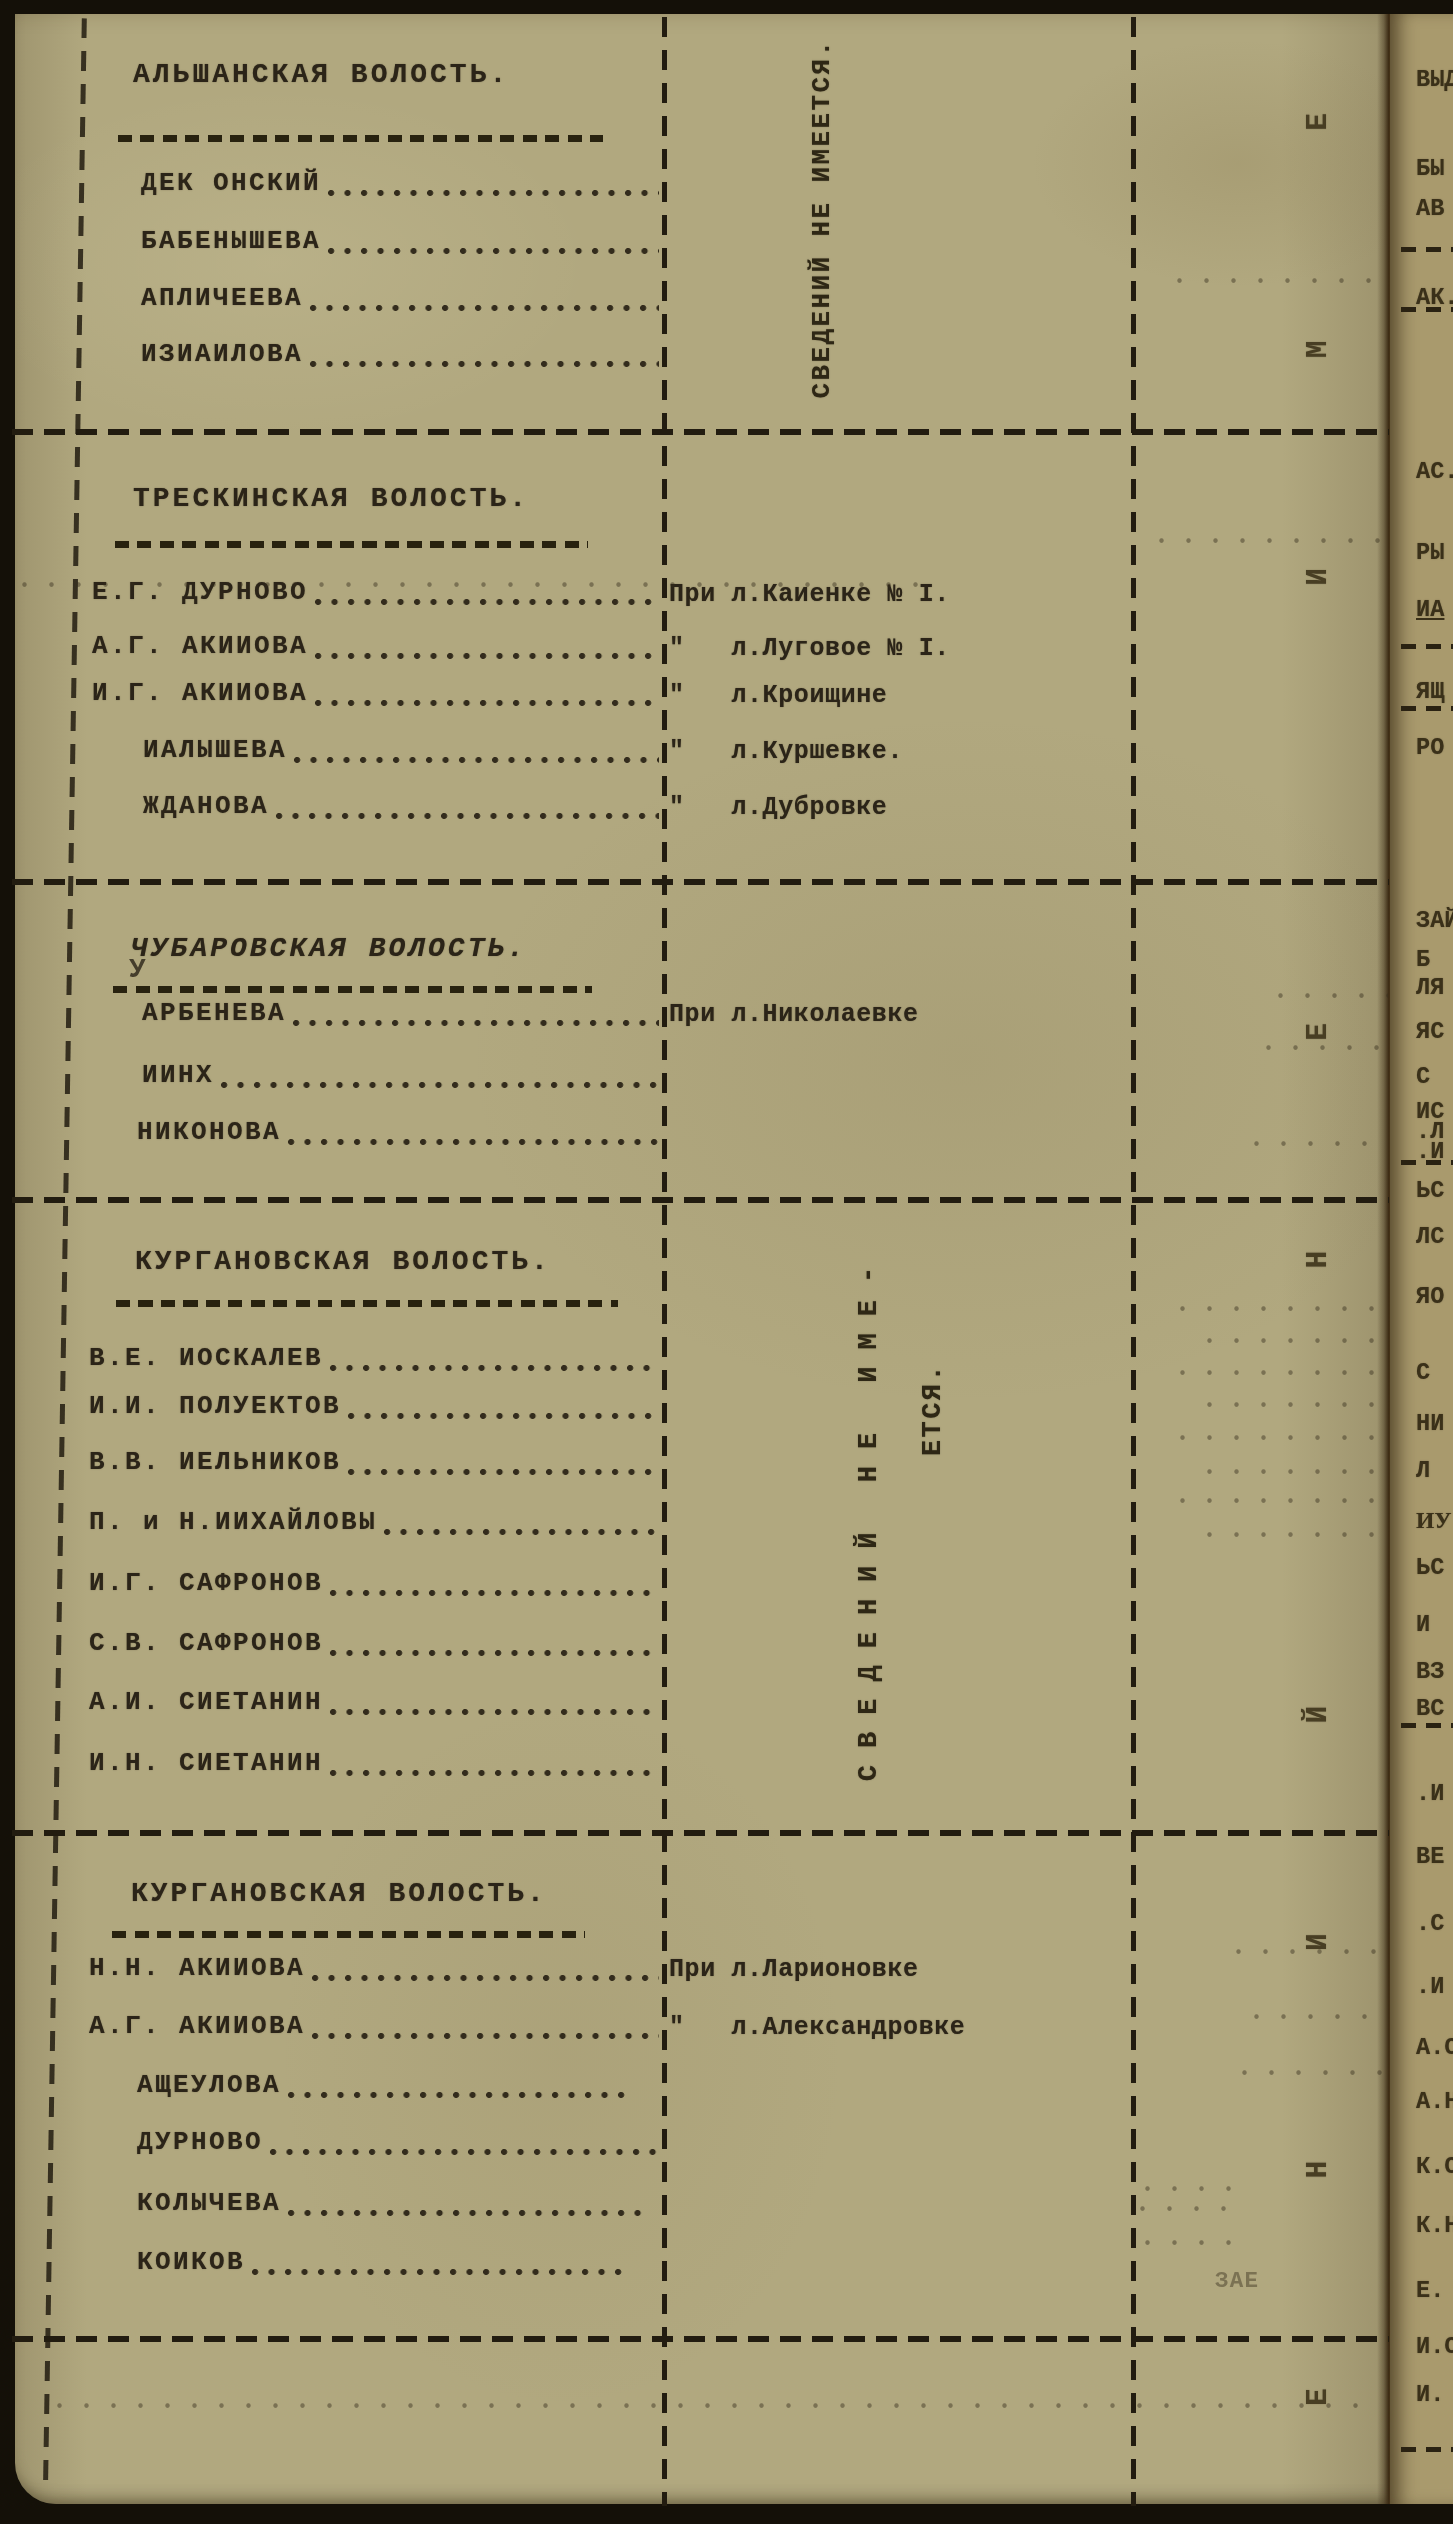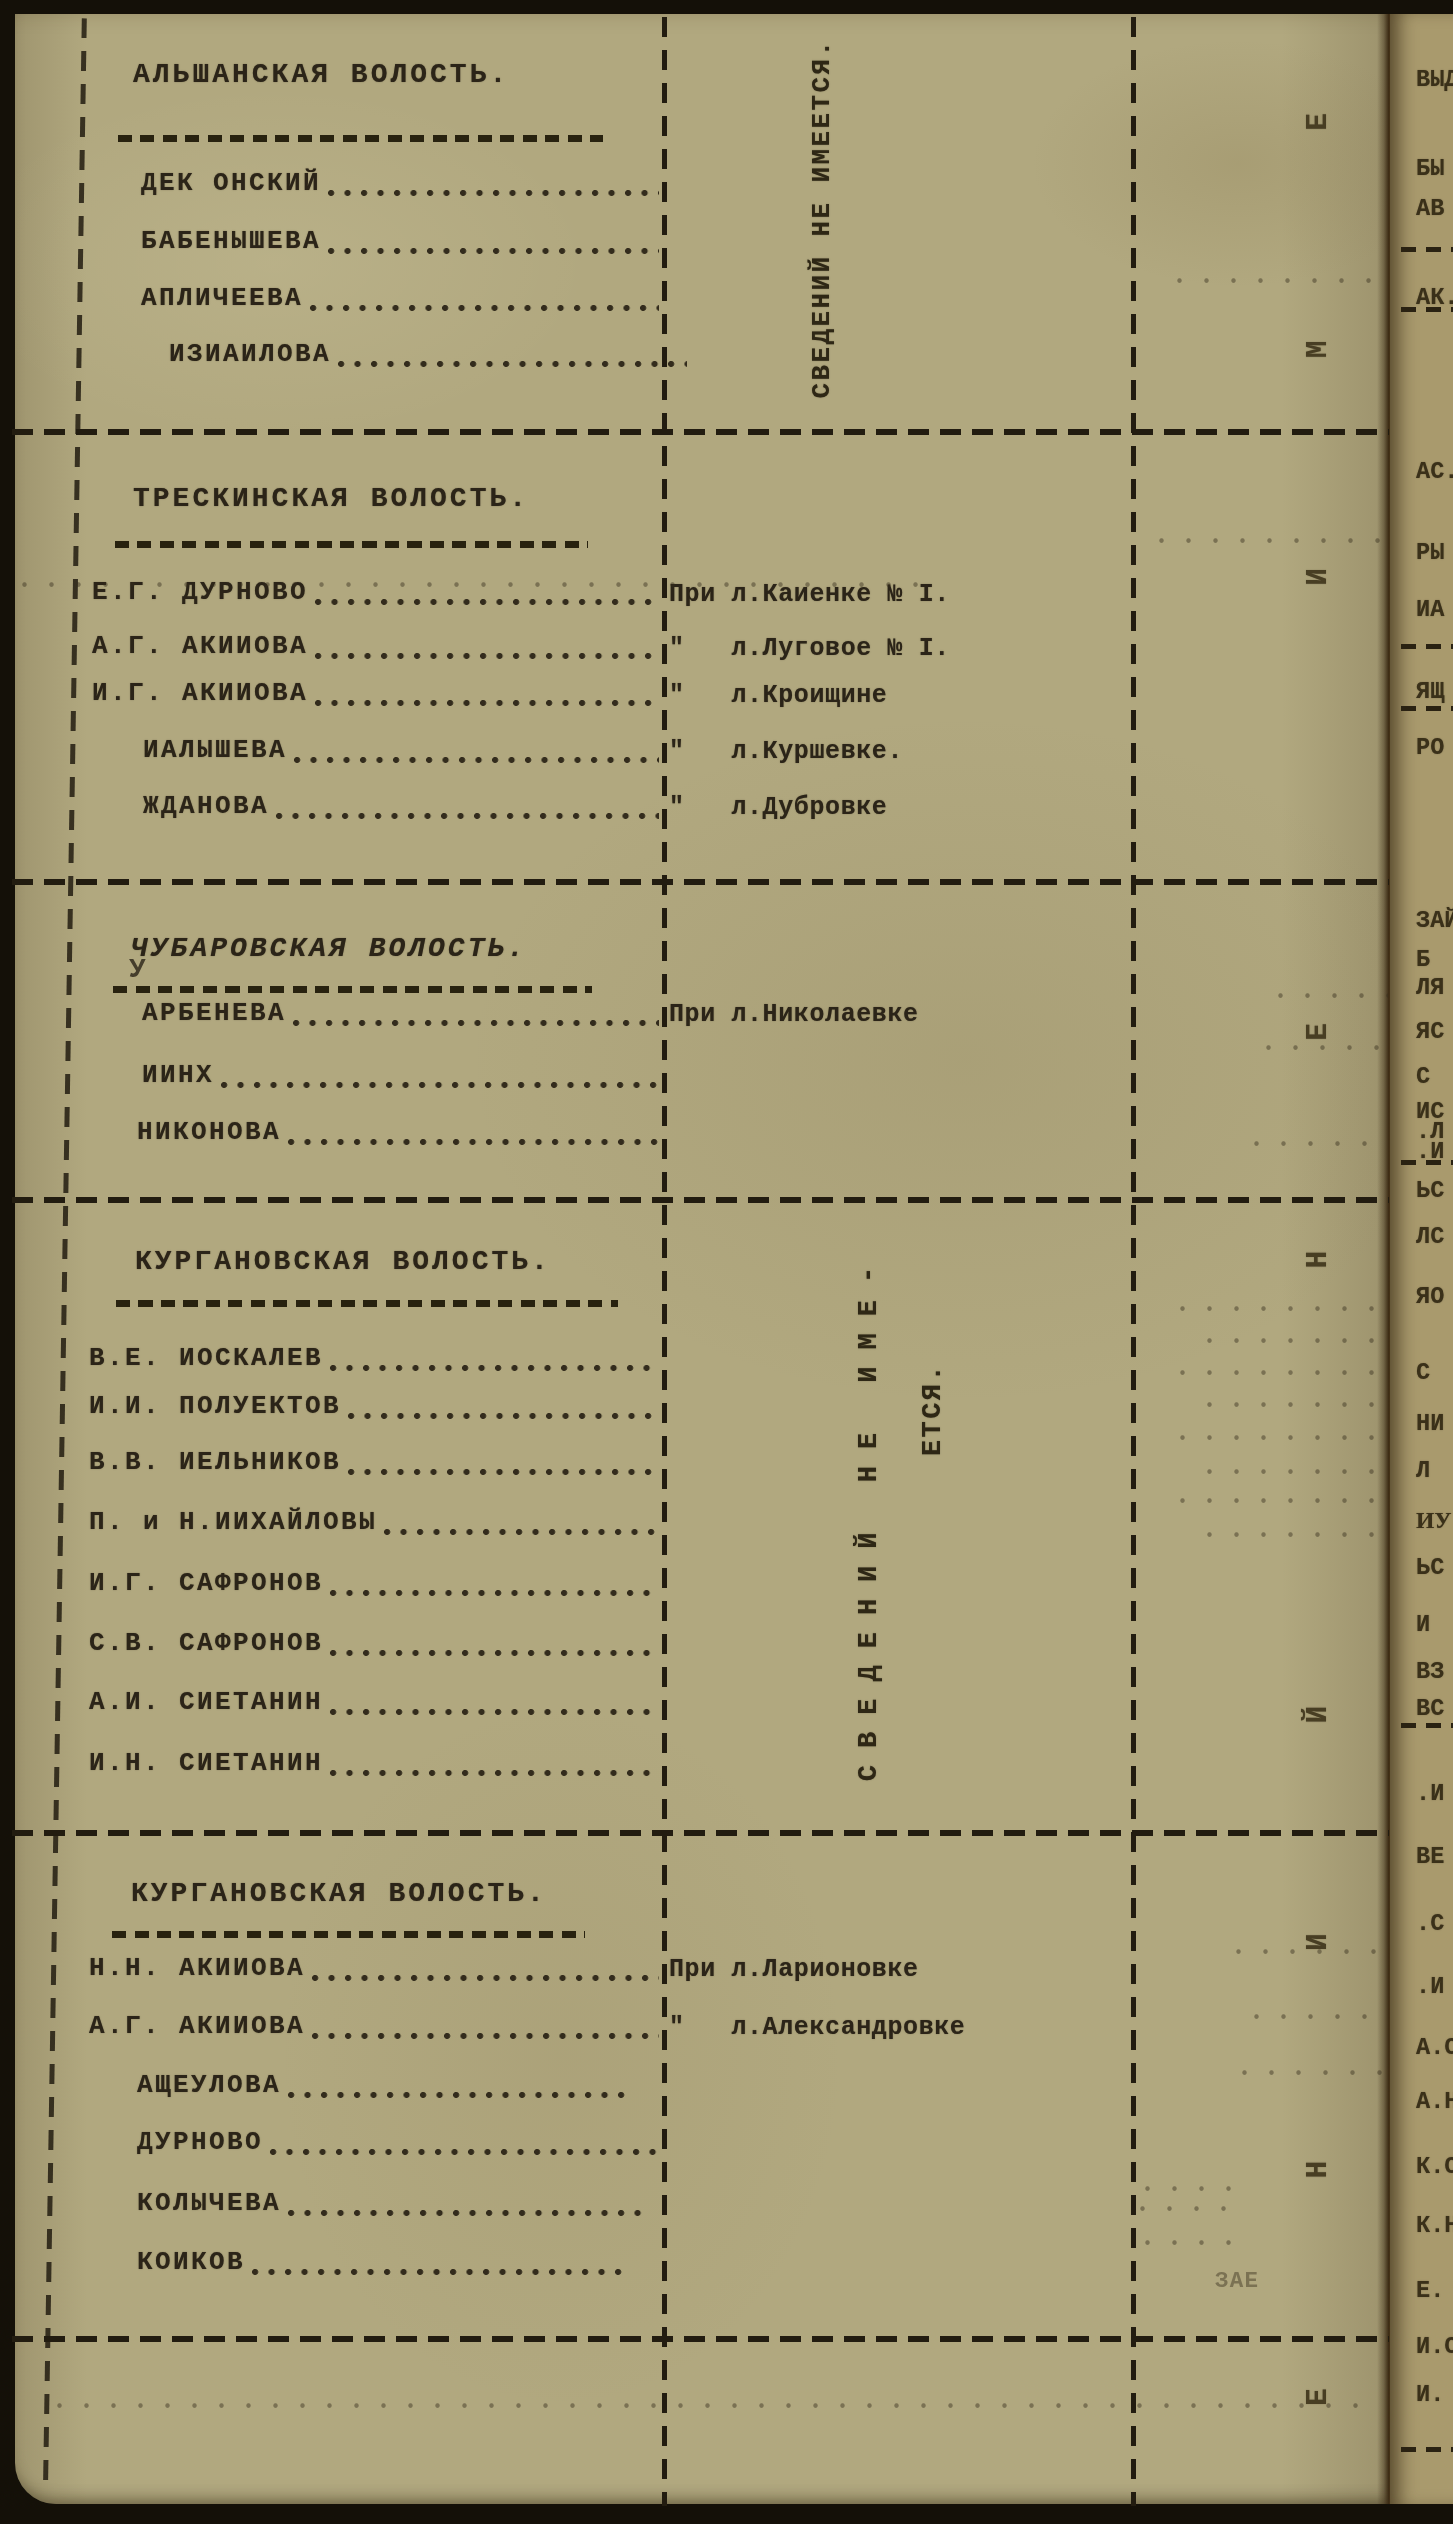--- a/index.html
+++ b/index.html
@@ -90,21 +90,21 @@
         <span class="leader"></span>
     </div>
     <div class="row" style="left:141px;top:226px;width:520px;">
       <span class="nm">БАБЕНЫШЕВА</span>
         <span class="leader"></span>
     </div>
     <div class="row" style="left:141px;top:283px;width:520px;">
       <span class="nm">АПЛИЧЕЕВА</span>
         <span class="leader"></span>
     </div>
-    <div class="row" style="left:141px;top:339px;width:520px;margin-left:28px;">
+    <div class="row" style="left:141px;top:339px;width:520px;">
       <span class="nm">ИЗИАИЛОВА</span>
         <span class="leader"></span>
     </div>
   </div>
 
   <div>
     <div class="txt heading" style="left:133px;top:483px;">ТРЕСКИНСКАЯ ВОЛОСТЬ.</div>
     <div class="underline" style="left:115px;top:541px;width:473px;"></div>
     <div class="row" style="left:92px;top:577px;width:569px;">
       <span class="nm">Е.Г. ДУРНОВО</span>
@@ -227,21 +227,21 @@
 
   <div class="ghost" style="left:1215px;top:2268px;">ЗАЕ</div>
 
   <div id="artifacts">
       <span class="frag" style="top: 66px;">ВЫД</span>
       <span class="frag" style="top: 155px;">БЫ</span>
       <span class="frag" style="top: 195px;">АВ</span>
       <span class="frag" style="top: 284px;">АК.</span>
       <span class="frag" style="top: 458px;">АС.</span>
       <span class="frag" style="top: 539px;">РЫ</span>
-      <span class="frag" style="top: 596px;">ИА</span>
+      <span class="frag" style="top: 596px; text-decoration: underline;">ИА</span>
       <span class="frag" style="top: 678px; text-align: right;">ЯЩ</span>
       <span class="frag" style="top: 734px;">РО</span>
       <span class="frag" style="top: 907px;">ЗАЙ</span>
       <span class="frag" style="top: 946px;">Б</span>
       <span class="frag" style="top: 974px;">ЛЯ</span>
       <span class="frag" style="top: 1018px;">ЯС</span>
       <span class="frag" style="top: 1063px;">С</span>
       <span class="frag" style="top: 1098px;">ИС</span>
       <span class="frag" style="top: 1118px;">.Л</span>
       <span class="frag" style="top: 1138px;">.И</span>

